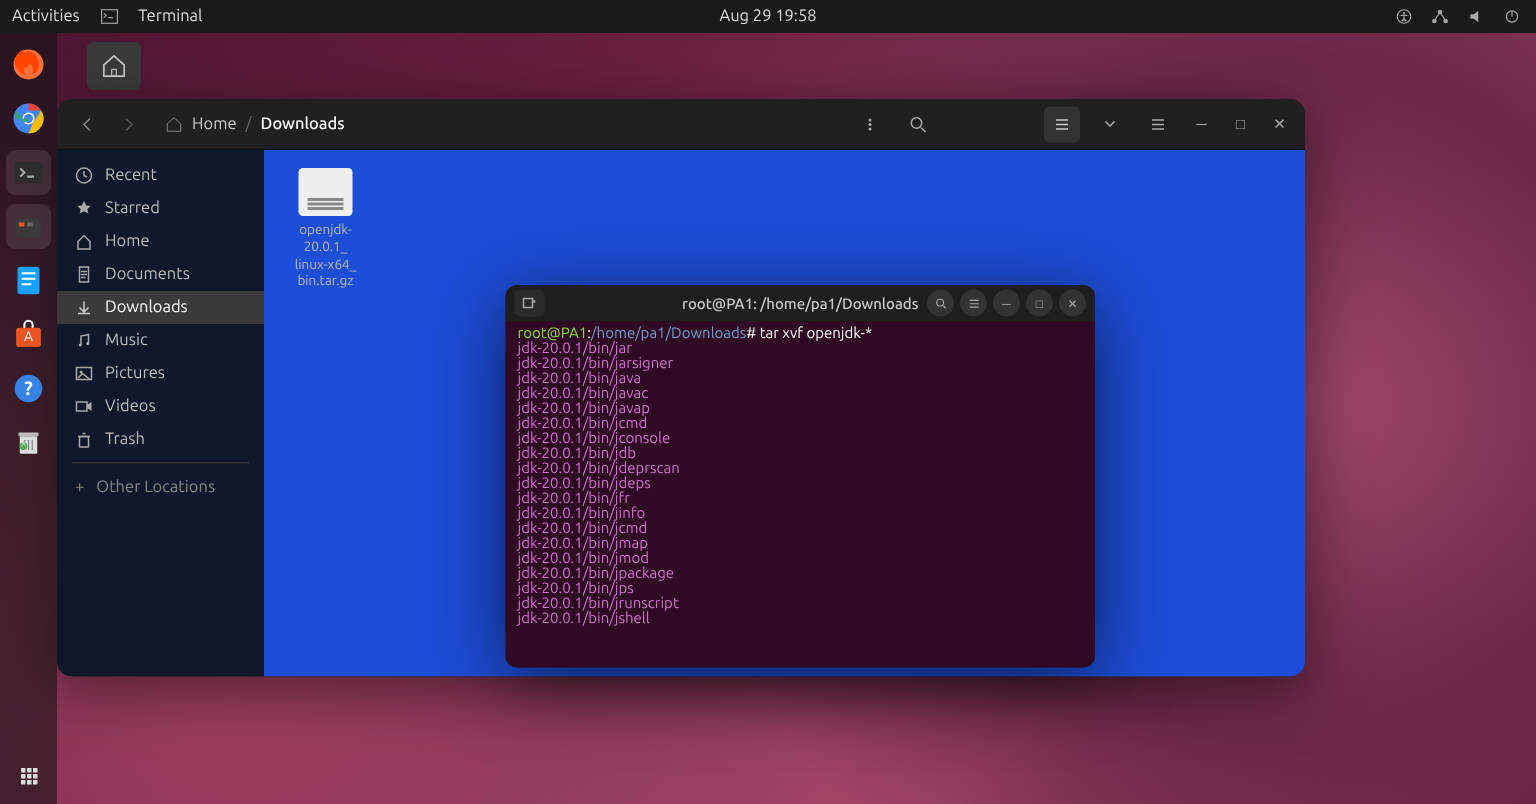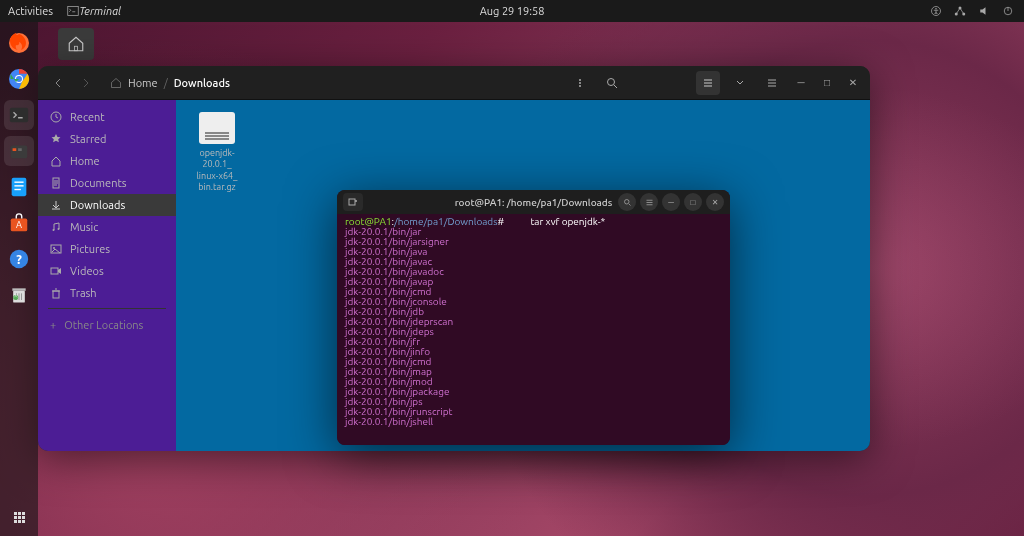--- a/index.html
+++ b/index.html
@@ -35,56 +35,56 @@
 .files-win { position:absolute; left:38px; top:66px; width:832px; height:385px; background:#2b2b2b; border-radius:10px; box-shadow:0 8px 40px rgba(0,0,0,0.5); display:flex; flex-direction:column; overflow:hidden; z-index:3;}
 .files-header { height:34px; background:#202020; display:flex; align-items:center; padding:0 6px; border-bottom:1px solid #111;}
 .hbtn { width:24px; height:24px; border-radius:4px; display:flex; align-items:center; justify-content:center; color:#888; margin:0 2px; cursor:pointer;}
 .breadcrumb { display:flex; align-items:center; gap:6px; color:#ccc; font-size:11px; margin-left:10px;}
 .breadcrumb .sep{ color:#666; }
 .breadcrumb .current{ color:#fff; font-weight:500;}
 .header-right{ margin-left:auto; display:flex; gap:4px; align-items:center;}
 .win-ctrl { width:22px; height:22px; border-radius:50%; display:flex; align-items:center; justify-content:center; color:#aaa; cursor:pointer; font-size:10px;}
 
 .files-body{ flex:1; display:flex;}
-.sidebar{ width:138px; background:#4c1d95; padding:6px 0; font-size:11px; color:#bbb;}
+.sidebar{ width:138px; background:#0f172a; padding:6px 0; font-size:11px; color:#bbb;}
 .side-item{ display:flex; align-items:center; gap:8px; padding:5px 12px; cursor:pointer;}
 .side-item.selected{ background:#3a3a3a; color:#fff;}
 .side-sep{ height:1px; background:#333; margin:4px 10px;}
 .side-plus{ padding:6px 12px; display:flex; gap:8px; align-items:center; color:#888;}
 
-.files-content{ flex:1; background:#0369a1; padding:12px; display:flex; align-items:flex-start;}
+.files-content{ flex:1; background:#1d4ed8; padding:12px; display:flex; align-items:flex-start;}
 .file-icon{ width:58px; text-align:center; color:#bbb; font-size:9px; line-height:1.25; cursor:pointer;}
 .file-glyph{ width:36px; height:32px; margin:0 auto 4px; background:#eee; border-radius:3px; position:relative; display:flex; align-items:center; justify-content:center; color:#333; font-size:14px;}
 .file-glyph::after{ content:""; position:absolute; bottom:4px; left:6px; right:6px; height:2px; background:#888; box-shadow:0 -3px 0 #888, 0 -6px 0 #888;}
 
 
 .term-win{ position:absolute; left:337px; top:190px; width:393px; height:255px; background:#300a24; border-radius:8px; box-shadow:0 10px 50px rgba(0,0,0,0.6); overflow:hidden; z-index:6; display:flex; flex-direction:column;}
 .term-header{ height:24px; background:#1e1e1e; display:flex; align-items:center; padding:0 6px; color:#ccc; font-size:10px;}
 .term-title{ position:absolute; left:50%; transform:translateX(-50%); font-weight:500;}
 .term-right{ margin-left:auto; display:flex; gap:4px;}
 .term-btn{ width:18px; height:18px; border-radius:50%; background:#333; display:flex; align-items:center; justify-content:center; color:#aaa; font-size:8px; cursor:pointer;}
 .term-body{ flex:1; background:#300a24; padding:3px 8px; font-family:"Ubuntu Mono","DejaVu Sans Mono",monospace; font-size:10px; color:#eee; overflow:auto; line-height:1.0; position:relative;}
 .term-body::-webkit-scrollbar{ width:6px;}
 .term-body::-webkit-scrollbar-thumb{ background:#555;}
 .prompt-user{ color:#8ae234;}
 .prompt-path{ color:#729fcf;}
 .term-line{ color:#d070d0; white-space:pre;}
-.term-cmd{ color:#fff;margin-left:24px;}
+.term-cmd{ color:#fff;}
 
 svg{ display:block;}
 </style>
 </head>
 <body>
 
 <div class="wallpaper"></div>
 
 <div class="topbar">
   <div class="left">
     <span>Activities</span>
-    <span style="display:flex;align-items:flex-start;gap:0;font-style:italic;">
+    <span style="display:flex;align-items:flex-start;gap:13px;">
       <svg class="tray-icon" viewBox="0 0 16 16">
           <rect x="1" y="2" width="14" height="12" fill="none" stroke="#ccc"></rect>
           <path d="M3 5l2 2-2 2M7 9h4" stroke="#ccc" fill="none"></path>
         </svg>
       <span>Terminal</span>
     </span>
   </div>
   <div class="center">Aug 29  19:58</div>
   <div class="right">
     <svg class="tray-icon" viewBox="0 0 16 16">
@@ -368,21 +368,20 @@
       <div class="term-btn">□</div>
       <div class="term-btn">✕</div>
     </div>
   </div>
   <div class="term-body" id="term-body">
       <div><span class="prompt-user">root@PA1</span><span style="color:#fff">:</span><span class="prompt-path">/home/pa1/Downloads</span><span style="color:#fff"># </span><span class="term-cmd">tar xvf openjdk-*</span></div>
       <div class="term-line">jdk-20.0.1/bin/jar</div>
       <div class="term-line">jdk-20.0.1/bin/jarsigner</div>
       <div class="term-line">jdk-20.0.1/bin/java</div>
       <div class="term-line">jdk-20.0.1/bin/javac</div>
-      <div class="term-line">jdk-20.0.1/bin/javadoc</div>
       <div class="term-line">jdk-20.0.1/bin/javap</div>
       <div class="term-line">jdk-20.0.1/bin/jcmd</div>
       <div class="term-line">jdk-20.0.1/bin/jconsole</div>
       <div class="term-line">jdk-20.0.1/bin/jdb</div>
       <div class="term-line">jdk-20.0.1/bin/jdeprscan</div>
       <div class="term-line">jdk-20.0.1/bin/jdeps</div>
       <div class="term-line">jdk-20.0.1/bin/jfr</div>
       <div class="term-line">jdk-20.0.1/bin/jinfo</div>
       <div class="term-line">jdk-20.0.1/bin/jcmd</div>
       <div class="term-line">jdk-20.0.1/bin/jmap</div>

